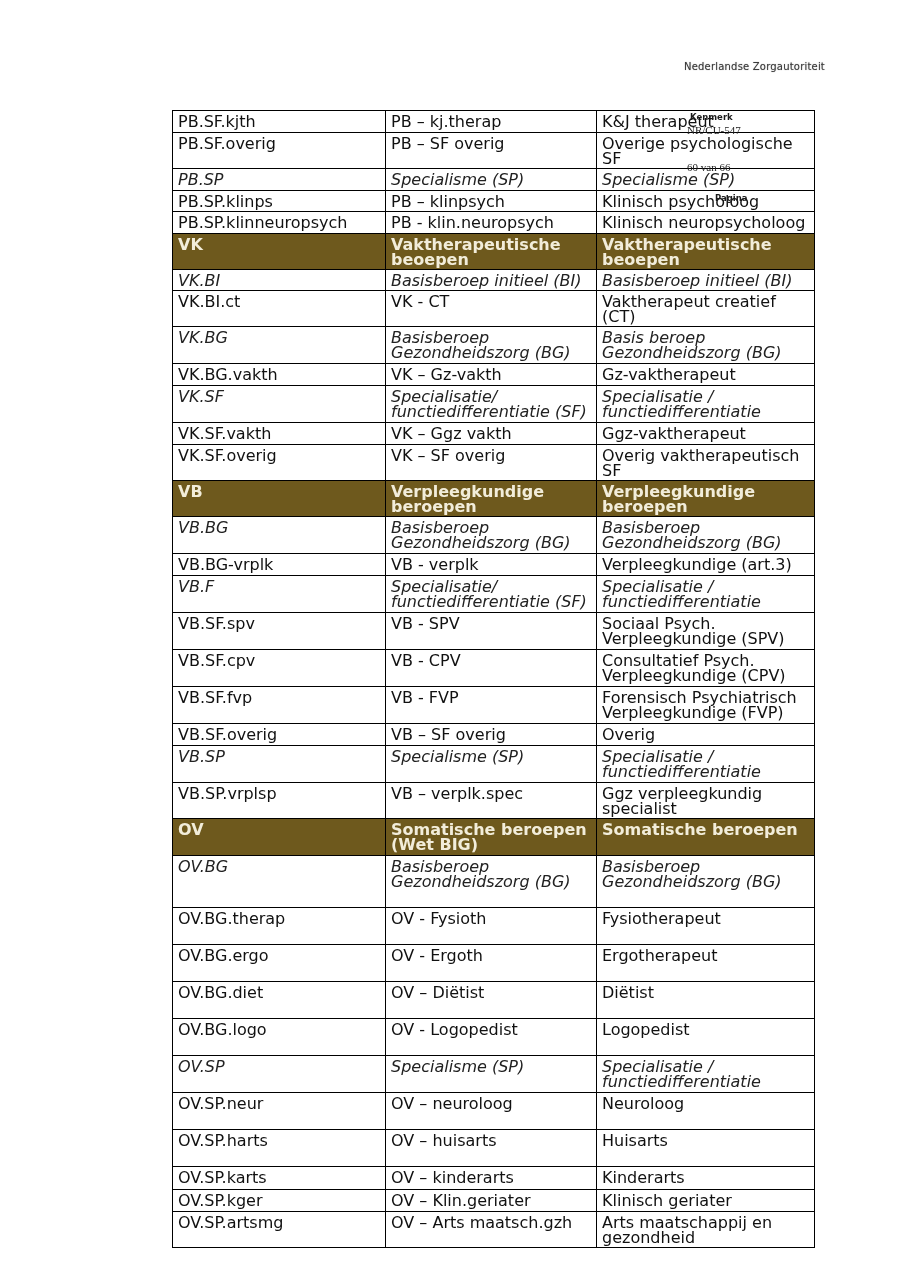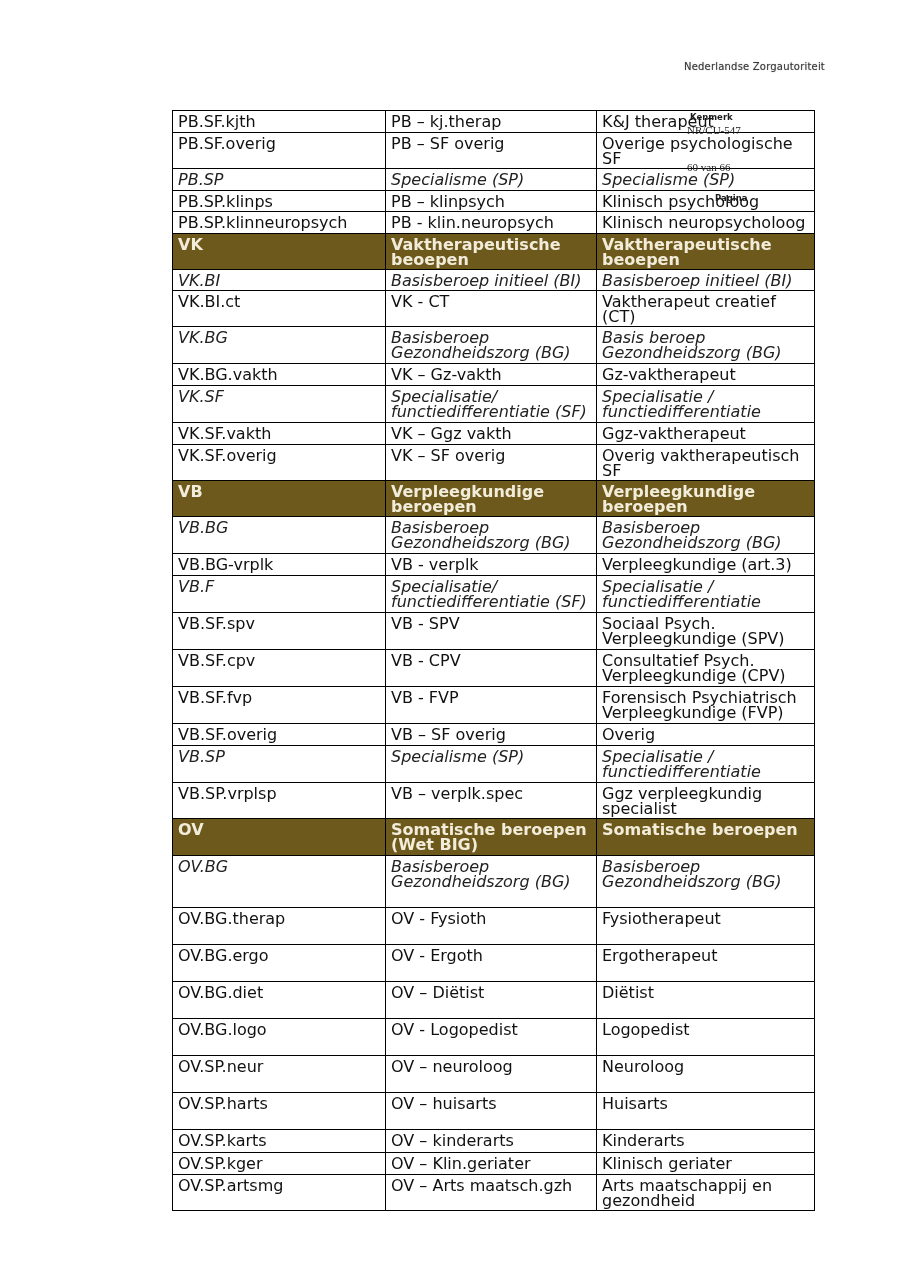--- a/index.html
+++ b/index.html
@@ -204,20 +204,25 @@
       <tr class="normal" style="height: 37px;">
         <td>OV.BG.diet</td>
         <td>OV – Diëtist</td>
         <td>Diëtist</td>
       </tr>
       <tr class="normal" style="height: 37px;">
         <td>OV.BG.logo</td>
         <td>OV - Logopedist</td>
         <td>Logopedist</td>
       </tr>
+      <tr class="italic" style="height: 37px;">
+        <td>OV.SP</td>
+        <td>Specialisme (SP)</td>
+        <td>Specialisatie / functiedifferentiatie</td>
+      </tr>
       <tr class="normal" style="height: 37px;">
         <td>OV.SP.neur</td>
         <td>OV – neuroloog</td>
         <td>Neuroloog</td>
       </tr>
       <tr class="normal" style="height: 37px;">
         <td>OV.SP.harts</td>
         <td>OV – huisarts</td>
         <td>Huisarts</td>
       </tr>

